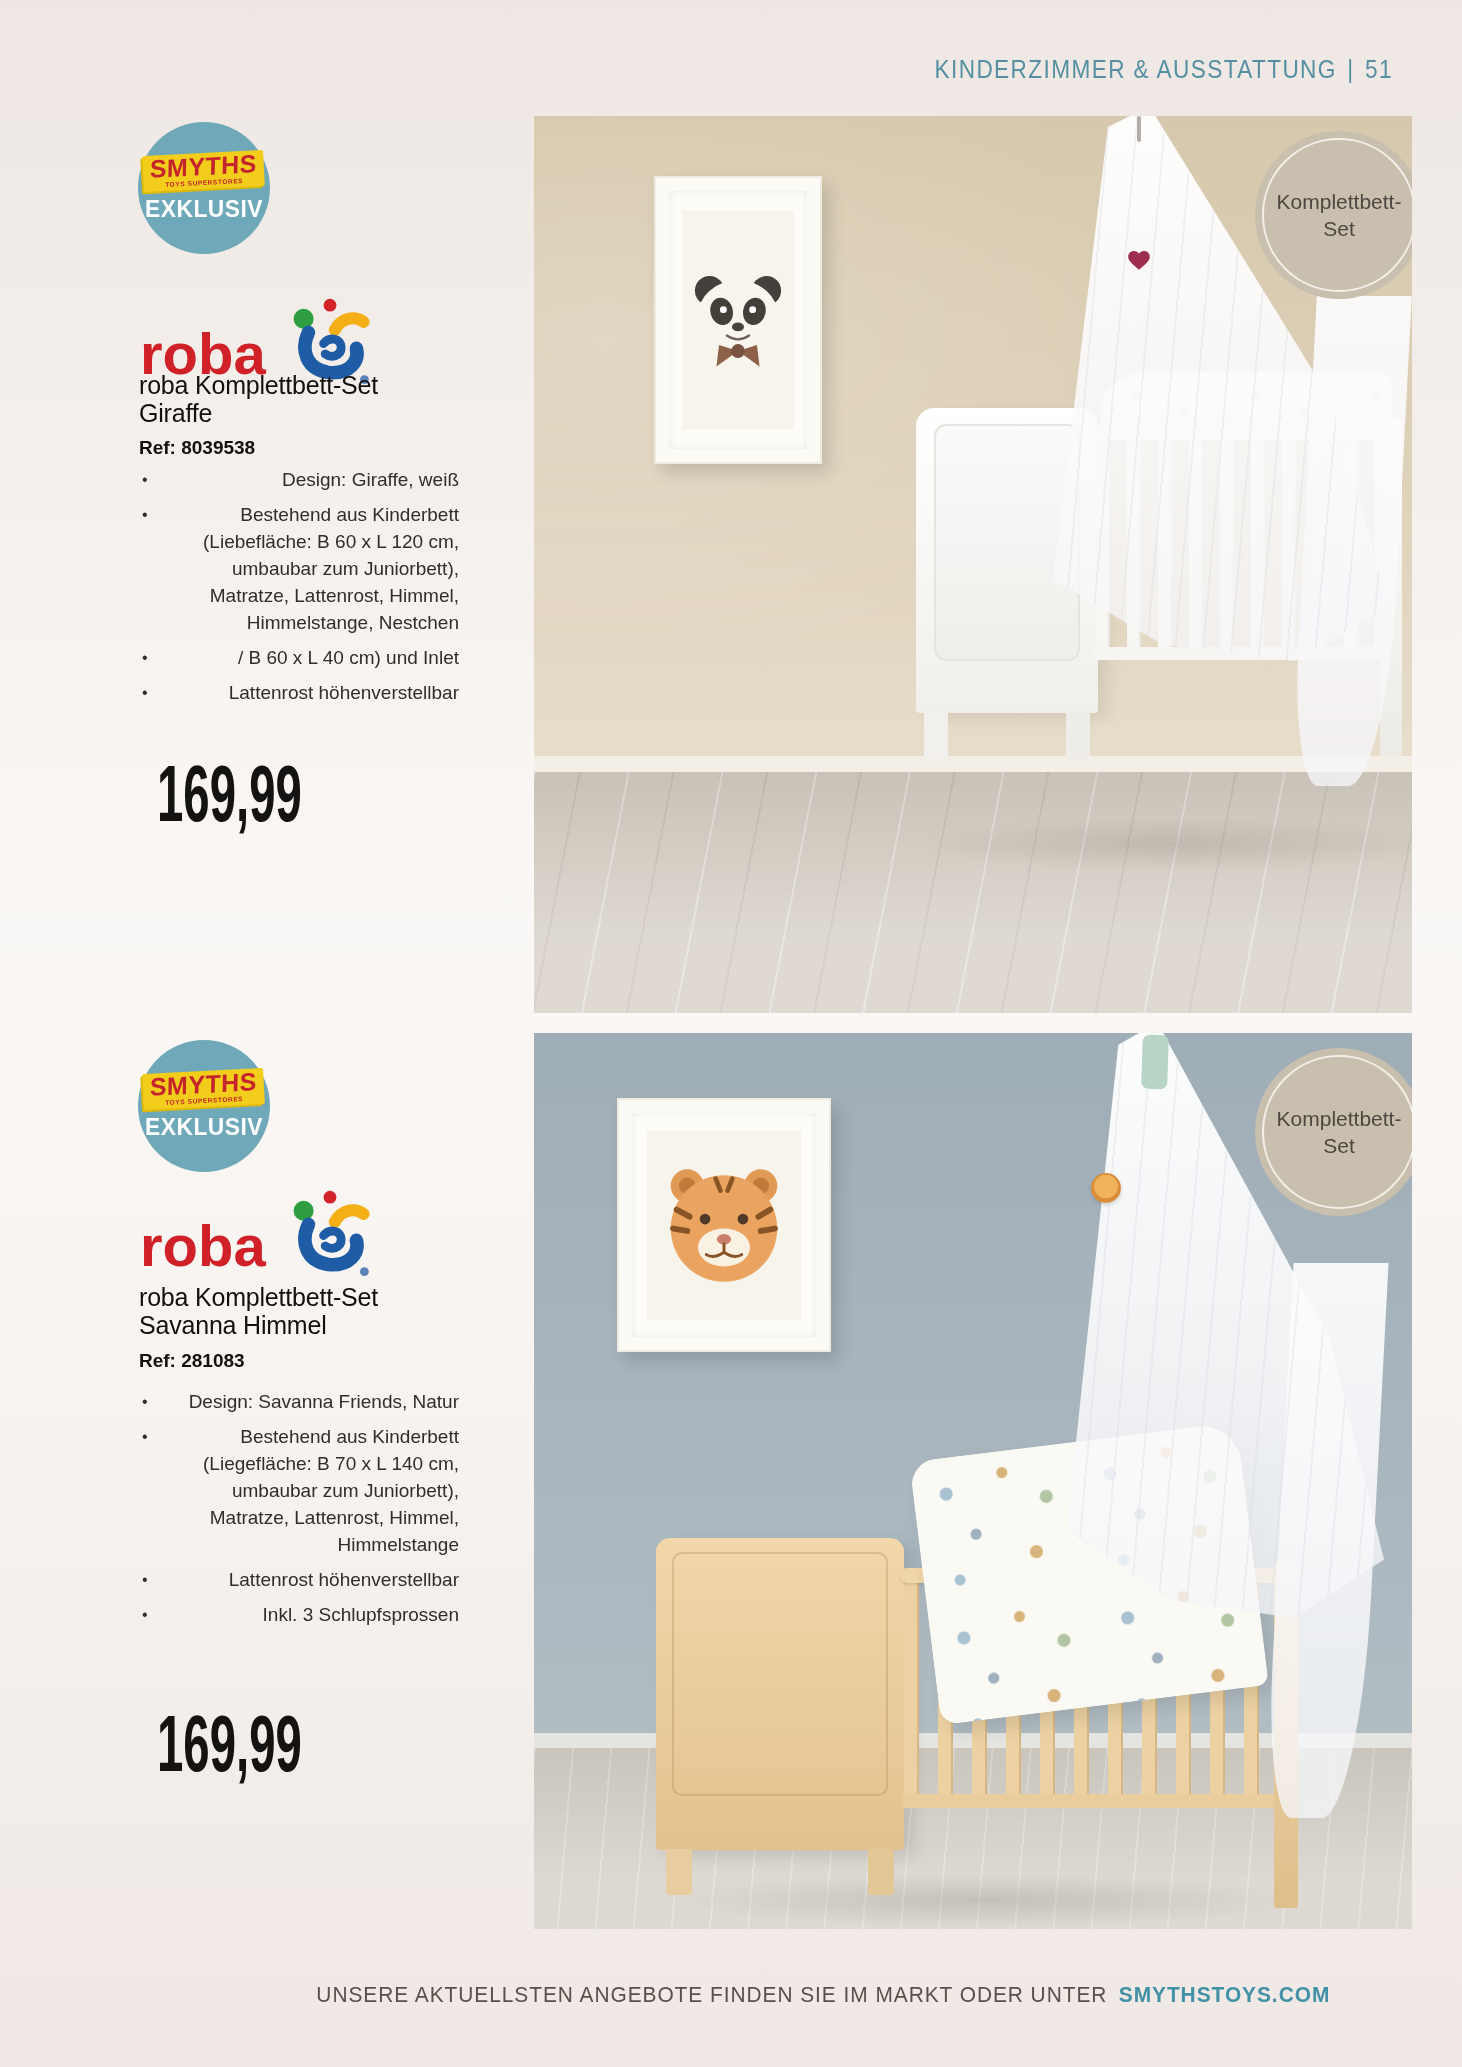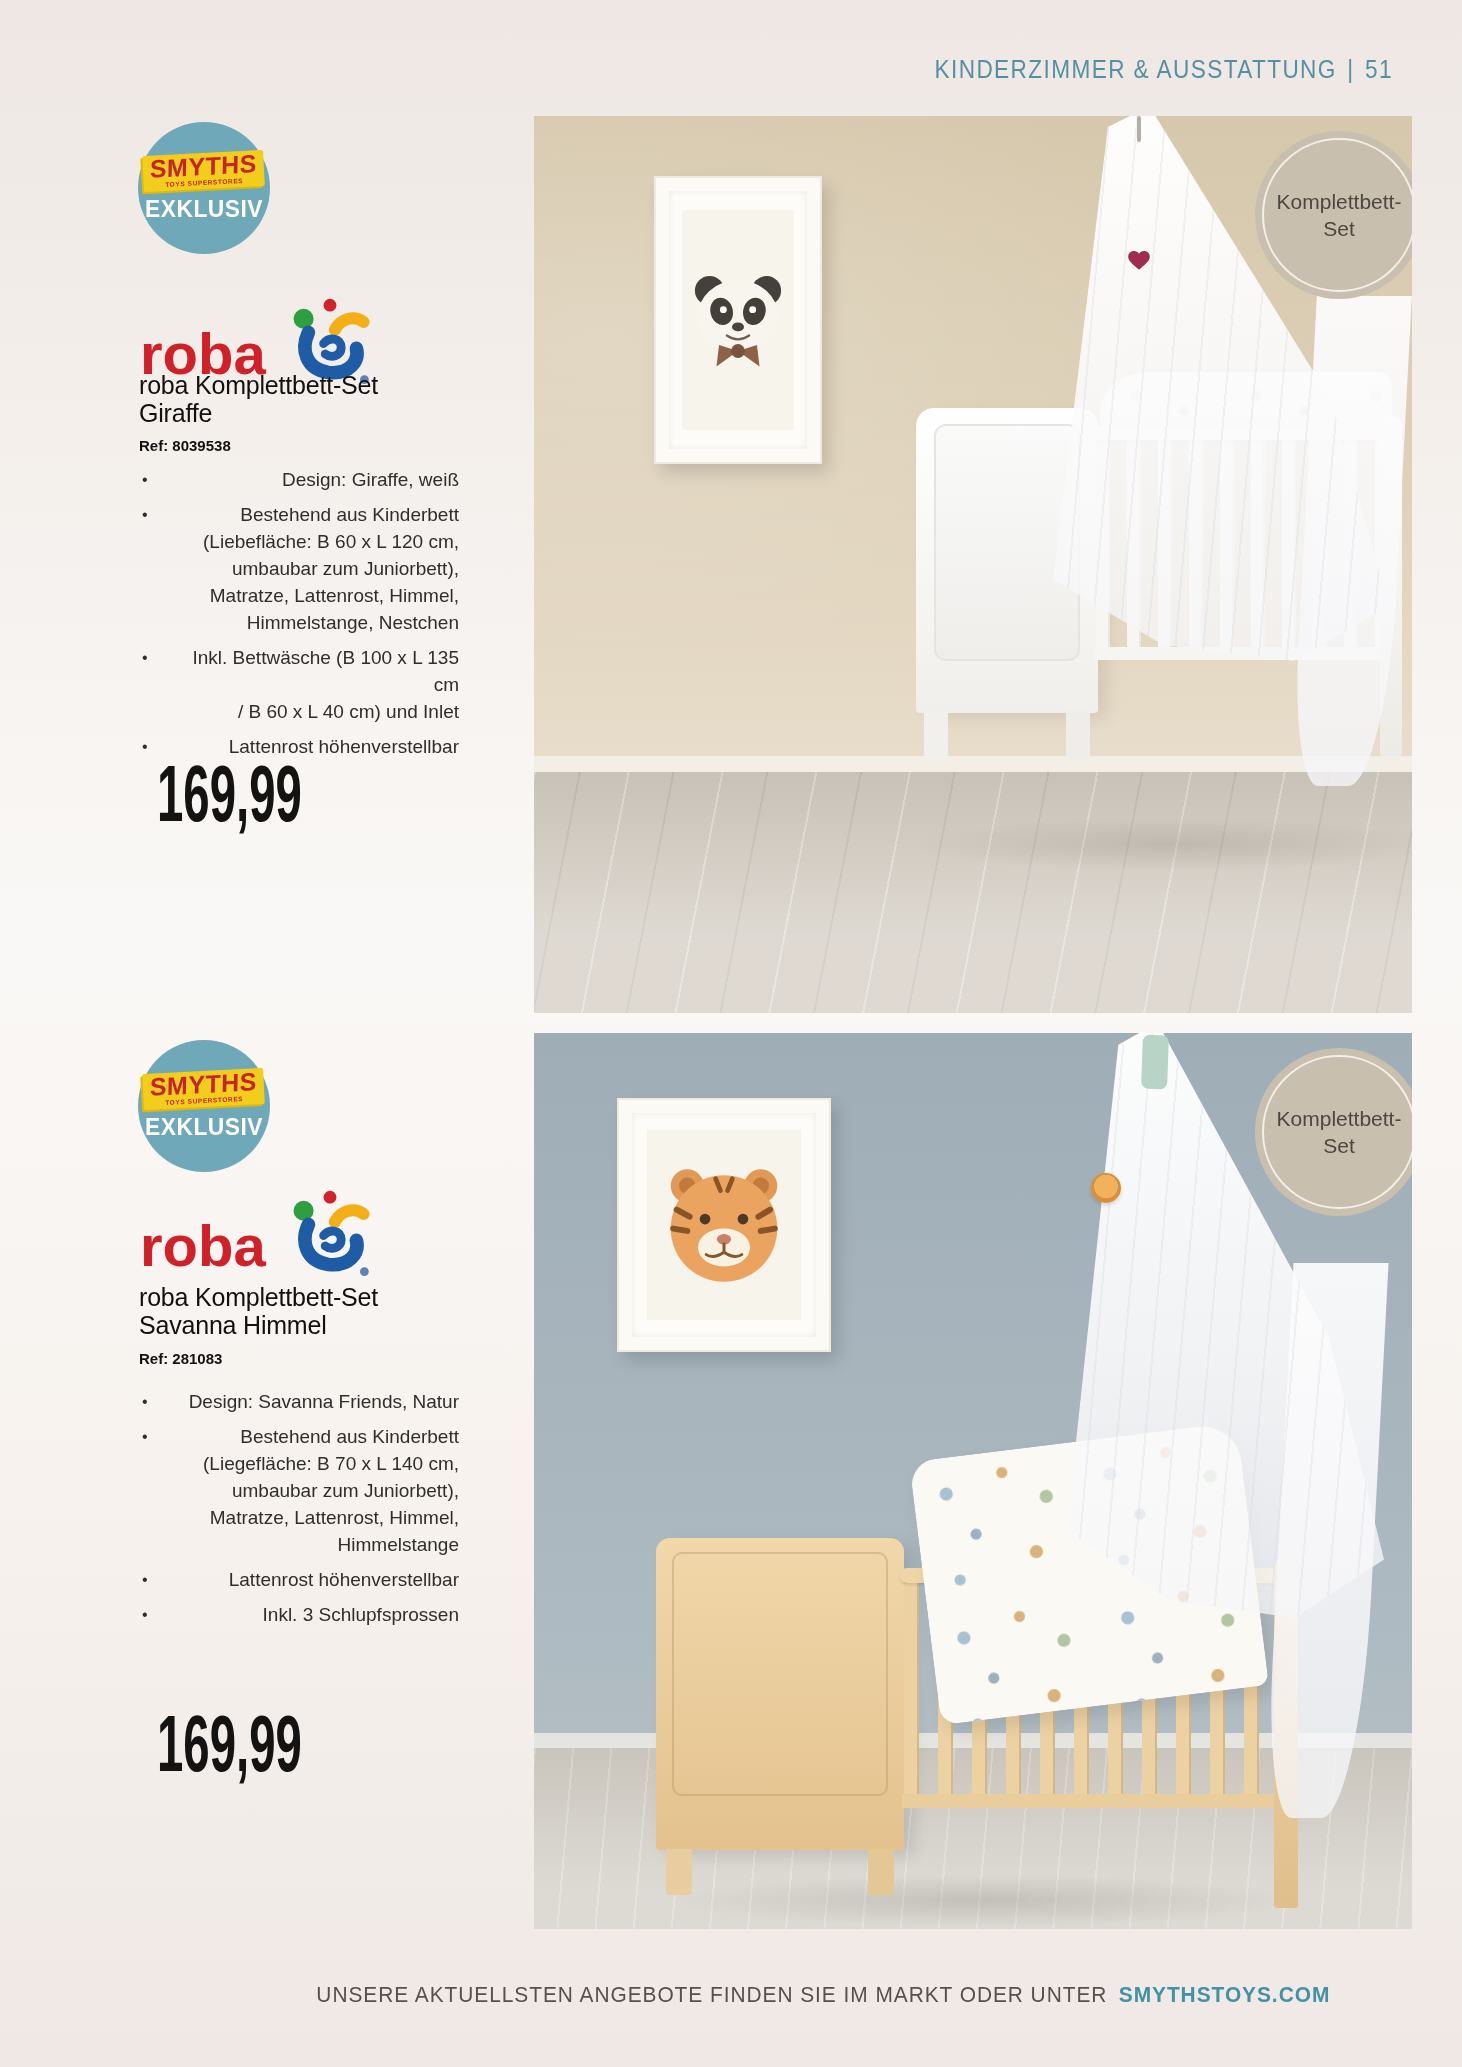--- a/index.html
+++ b/index.html
@@ -40,21 +40,21 @@
   .sm-sub  { display:block; font-size: 6.5px; font-weight: 700; color: #c4242b; letter-spacing: .6px; }
   .sm-ex   { color:#fff; font-weight: 700; font-size: 24px; margin-top: 6px; letter-spacing: .5px; transform: scaleX(.95); }
 
   
   .roba { display: flex; align-items: flex-end; }
   .roba-word { font-size: 58px; font-weight: 700; color: #cf2127; letter-spacing: 0; line-height: .82; }
   .roba svg { margin-left: 16px; position: relative; top: 10px; }
 
   
   .ptitle { font-size: 25px; font-weight: 400; color: #121110; line-height: 28px; letter-spacing: -.2px; }
-  .pref   { font-size: 15px; font-weight: 700; color: #121110; }
+  .pref   { font-size: 19px; font-weight: 700; color: #121110; }
   .feats  { list-style: none; width: 320px; }
   .feats li { position: relative; padding-left: 24px; margin-bottom: 8px;
               font-size: 19px; line-height: 27px; color: #2f2e2c; text-align: right; }
   .feats li::before { content: "•"; position: absolute; left: 3px; top: 0; font-size: 16px; }
   .fl { display: block; }
   .price { font-size: 79px; font-weight: 700; color: #141311; line-height: 1;
            transform: scaleX(.6); transform-origin: left top; white-space: nowrap; }
 
   
   .photo { left: 515px; width: 878px; position: absolute; overflow: hidden; margin-left: 19px; }
@@ -211,21 +211,20 @@
         <span class="fl">Design: Giraffe, weiß</span>
       </li>
     <li>
       <span class="fl">Bestehend aus Kinderbett</span>
       <span class="fl">(Liebefläche: B 60 x L 120 cm,</span>
       <span class="fl">umbaubar zum Juniorbett),</span>
       <span class="fl">Matratze, Lattenrost, Himmel,</span>
       <span class="fl">Himmelstange, Nestchen</span>
     </li>
     <li>
-      <span class="fl">Inkl. Bettwäsche (B 100 x L 135 cm</span>
       <span class="fl">/ B 60 x L 40 cm) und Inlet</span>
     </li>
     <li>
         <span class="fl">Lattenrost höhenverstellbar</span>
       </li>
   </ul>
 
   <div class="abs price" style="left:157px; top:754px;">169,99</div>
 
   <div class="photo" id="photo1">

